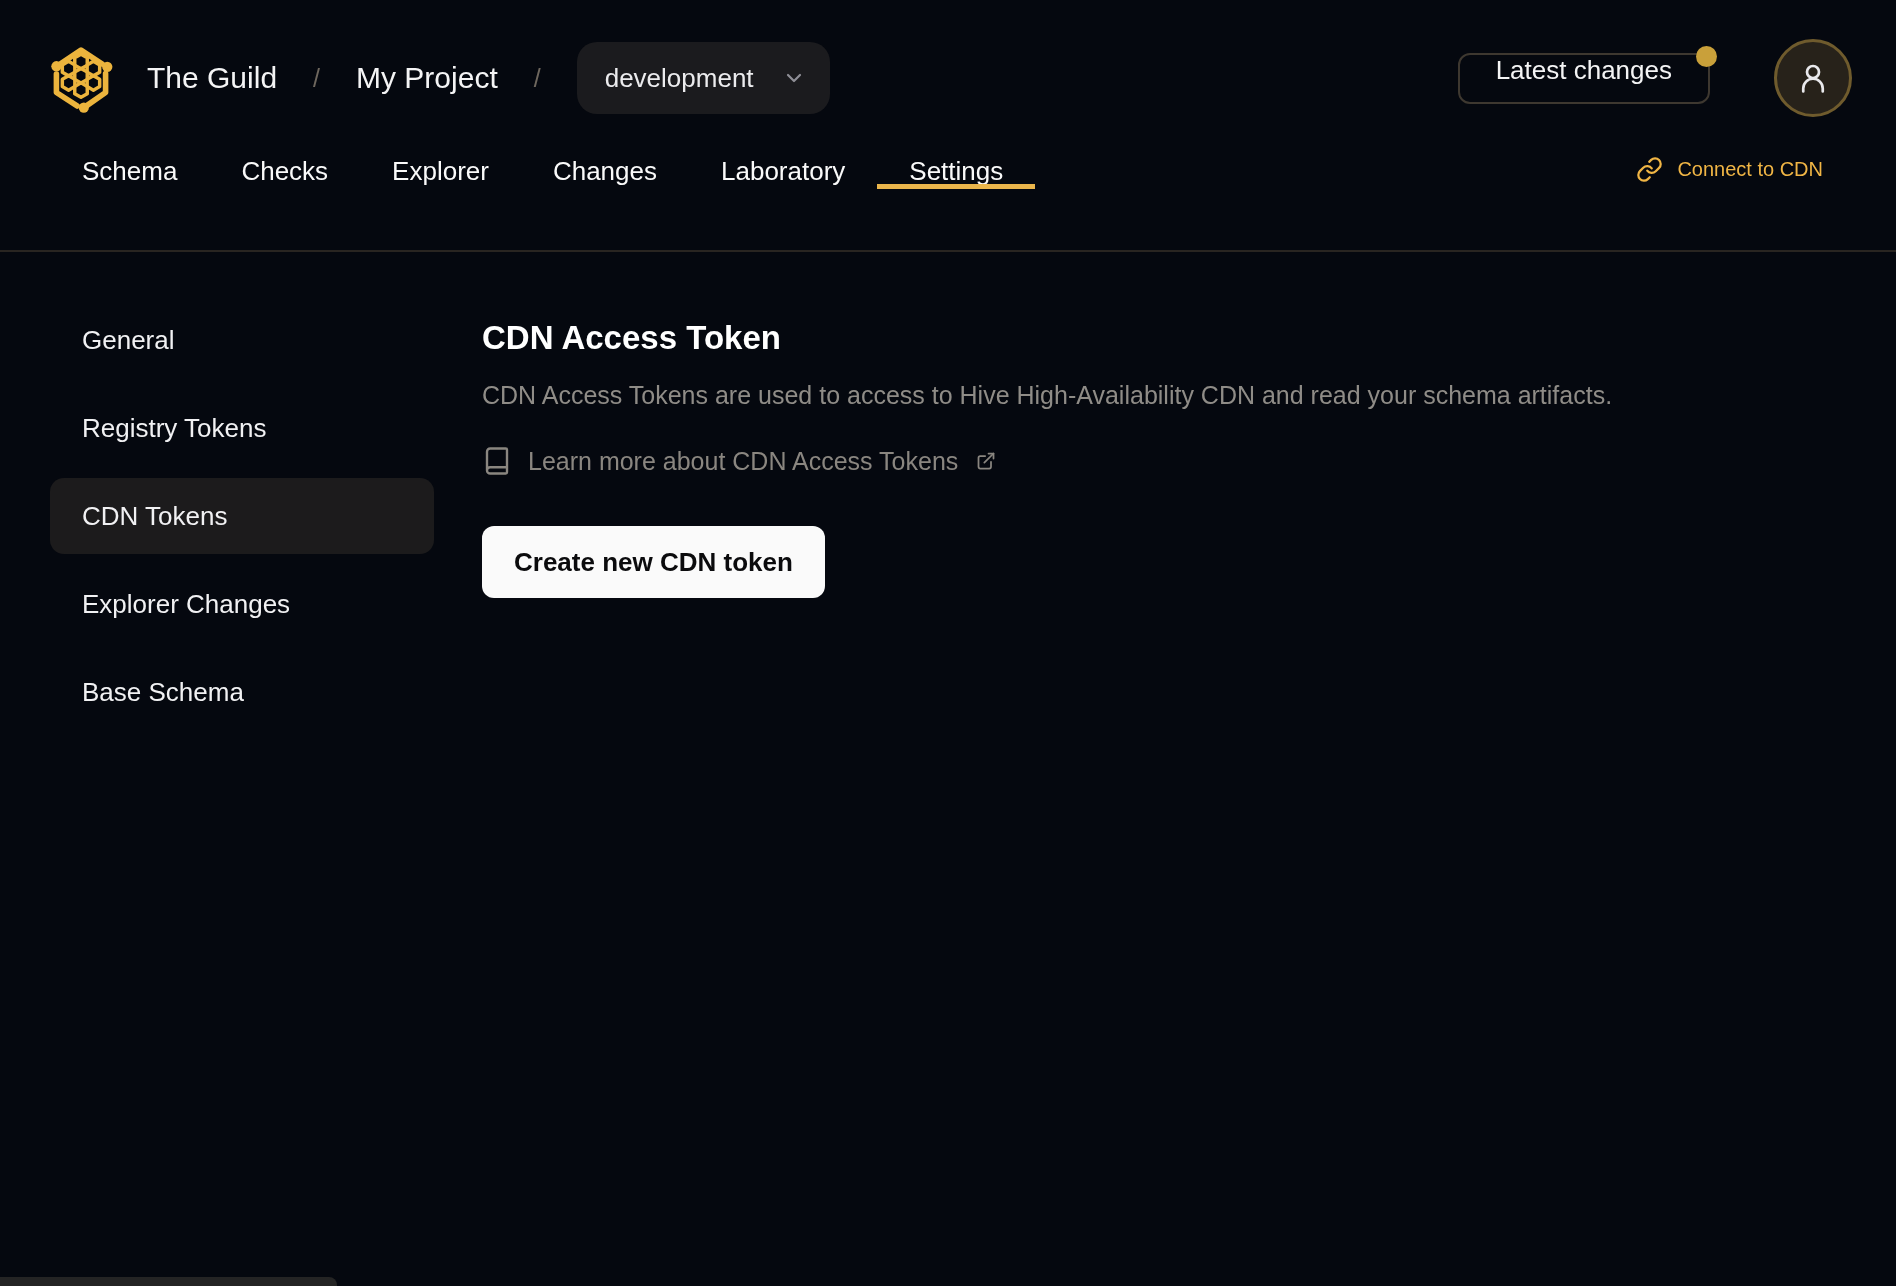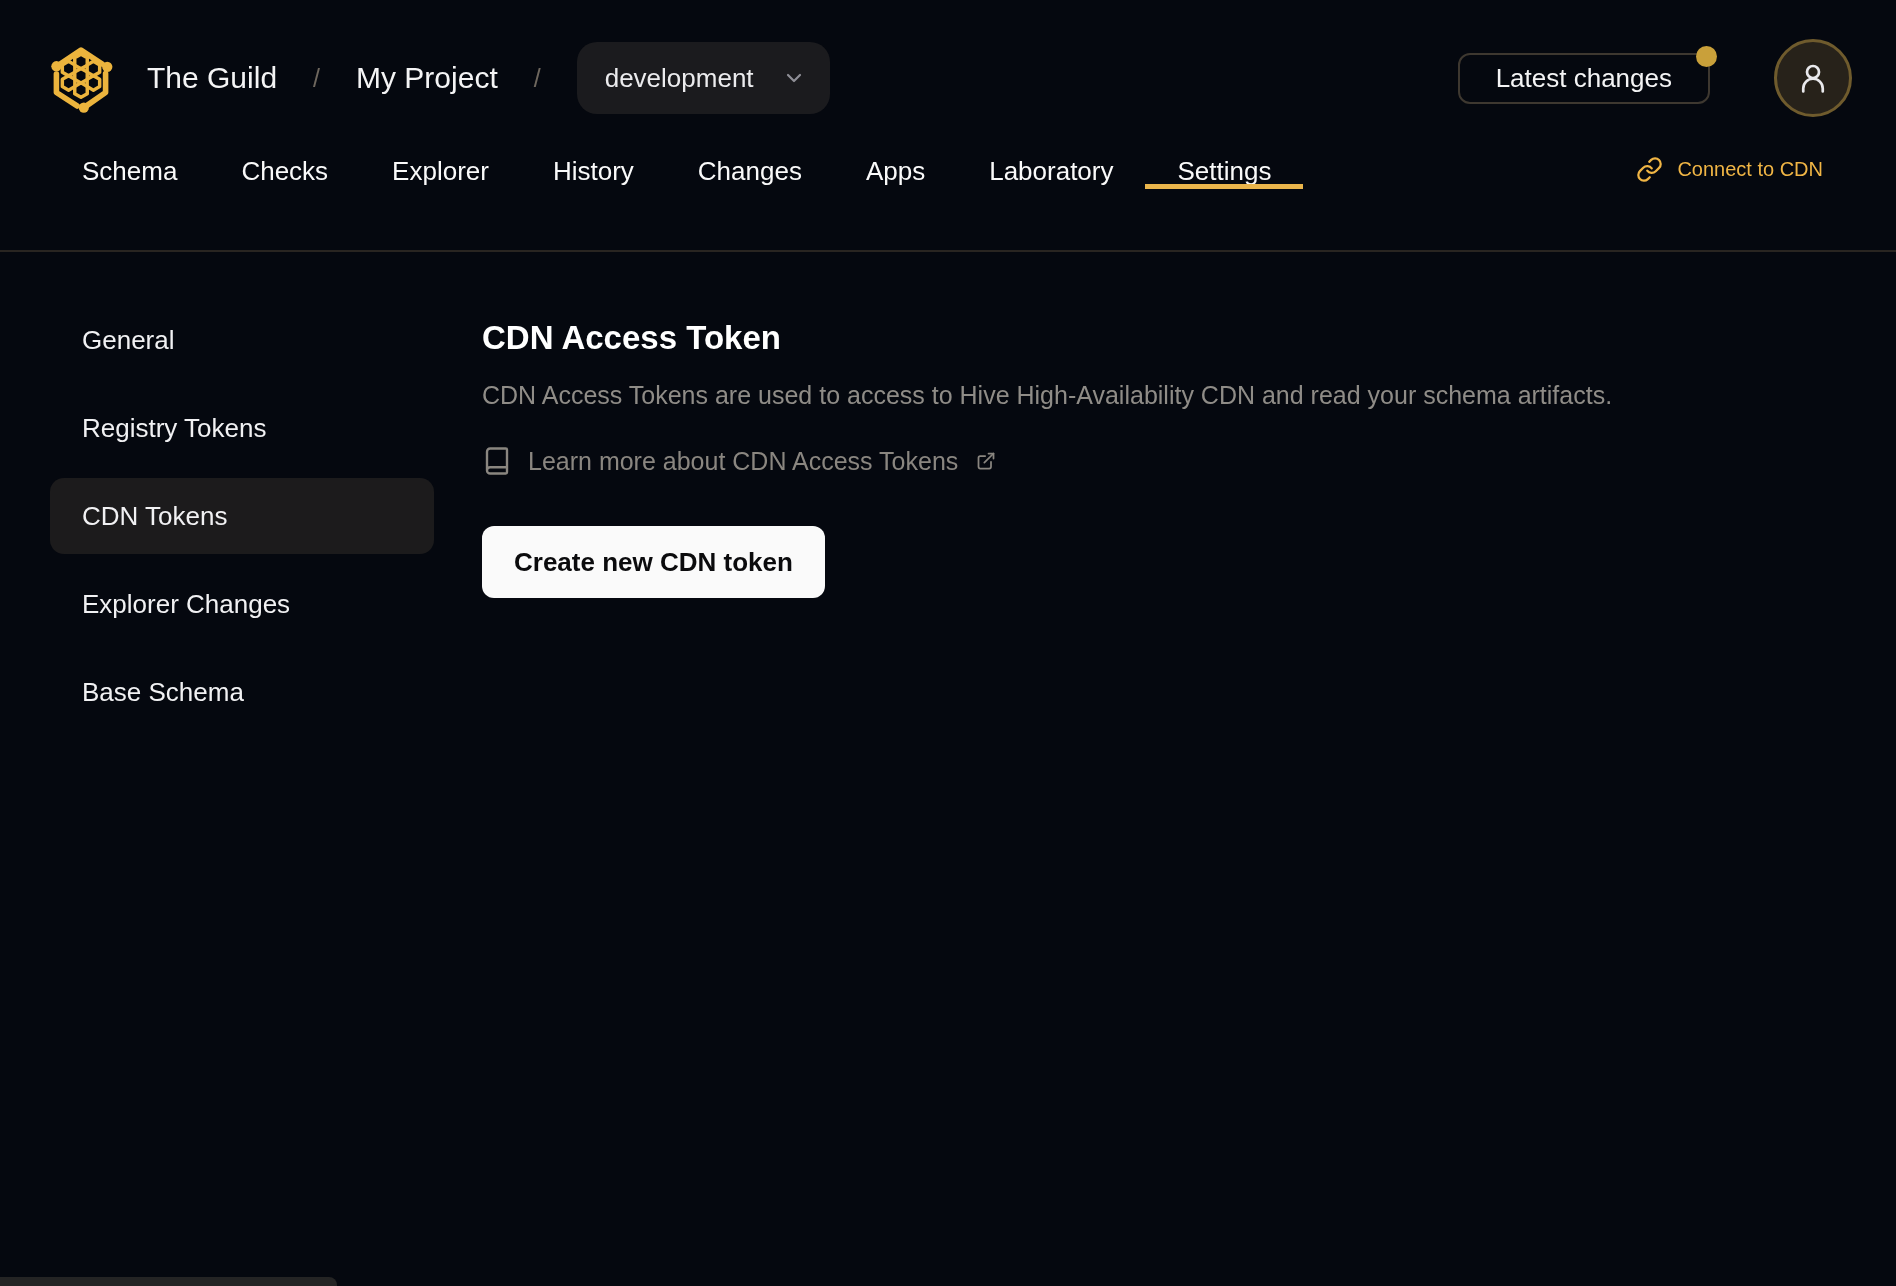--- a/index.html
+++ b/index.html
@@ -40,21 +40,21 @@
   .topbar-right { margin-left: auto; display: flex; align-items: center; gap: 64px; }
   .latest-btn {
     position: relative;
     height: 51px; padding: 0 36px;
     background: transparent;
     border: 2px solid var(--border, #3e3830);
     border-radius: 12px;
     color: var(--text_primary, #f4f4f5);
     font-size: 26px; font-family: inherit;
     cursor: pointer;
-    display: flex; align-items: center;
+    display: flex; 
   }
   .notif-dot {
     position: absolute; top: -9px; right: -9px;
     width: 21px; height: 21px; border-radius: 50%;
     background: var(--dot, #c9a03a);
   }
   .avatar {
     width: 78px; height: 78px; border-radius: 50%;
     background: #27221a;
     border: 3px solid var(--avatar_ring, #6f5b2d);
@@ -181,23 +181,21 @@
         <path d="M5.5 21v-2a6.5 6.5 0 0 1 13 0v2"></path>
       </svg>
     </div>
   </div>
 </header>
 
 <nav class="tabbar">
   <div class="tab">Schema</div>
   <div class="tab">Checks</div>
   <div class="tab">Explorer</div>
-  <div class="tab">History</div>
   <div class="tab">Changes</div>
-  <div class="tab">Apps</div>
   <div class="tab">Laboratory</div>
   <div class="tab active">Settings</div>
 
   <a class="connect-link">
     <svg class="link-ic" viewBox="0 0 24 24" fill="none" stroke="currentColor" stroke-width="2" stroke-linecap="round" stroke-linejoin="round">
       <path d="M10 13a5 5 0 0 0 7.54.54l3-3a5 5 0 0 0-7.07-7.07l-1.72 1.71"></path>
       <path d="M14 11a5 5 0 0 0-7.54-.54l-3 3a5 5 0 0 0 7.07 7.07l1.71-1.71"></path>
     </svg>
     <span>Connect to CDN</span>
   </a>

